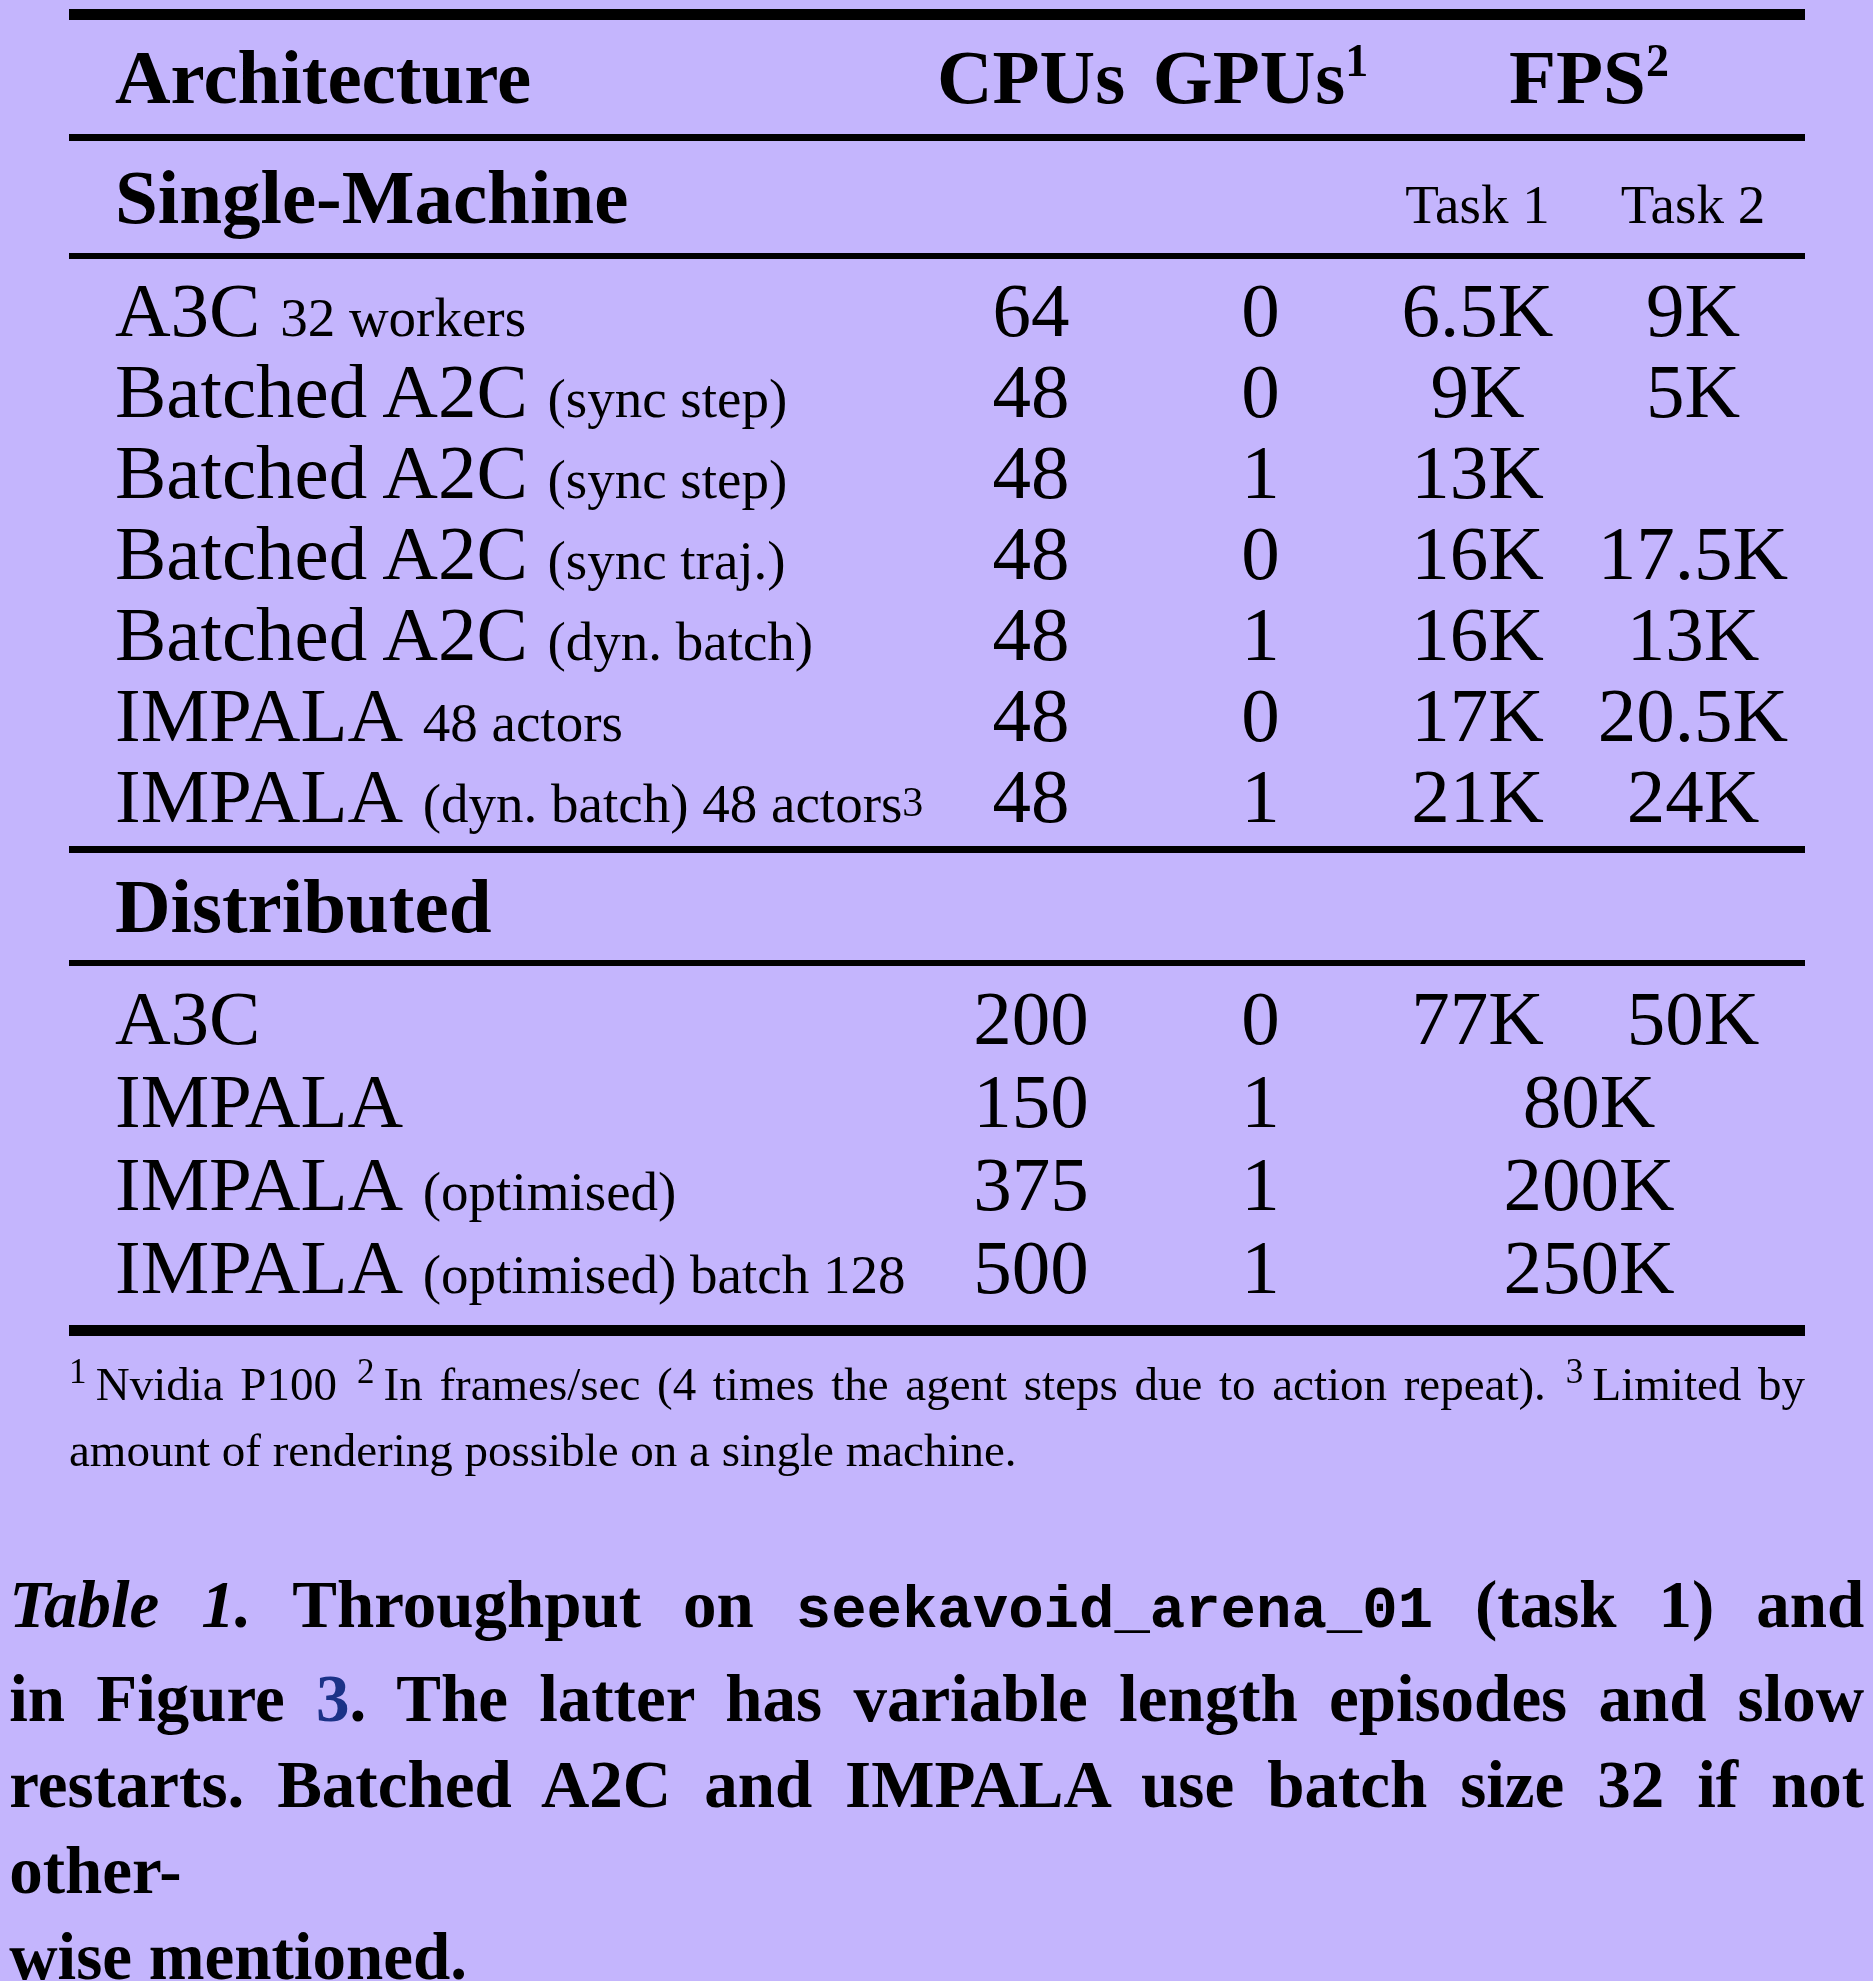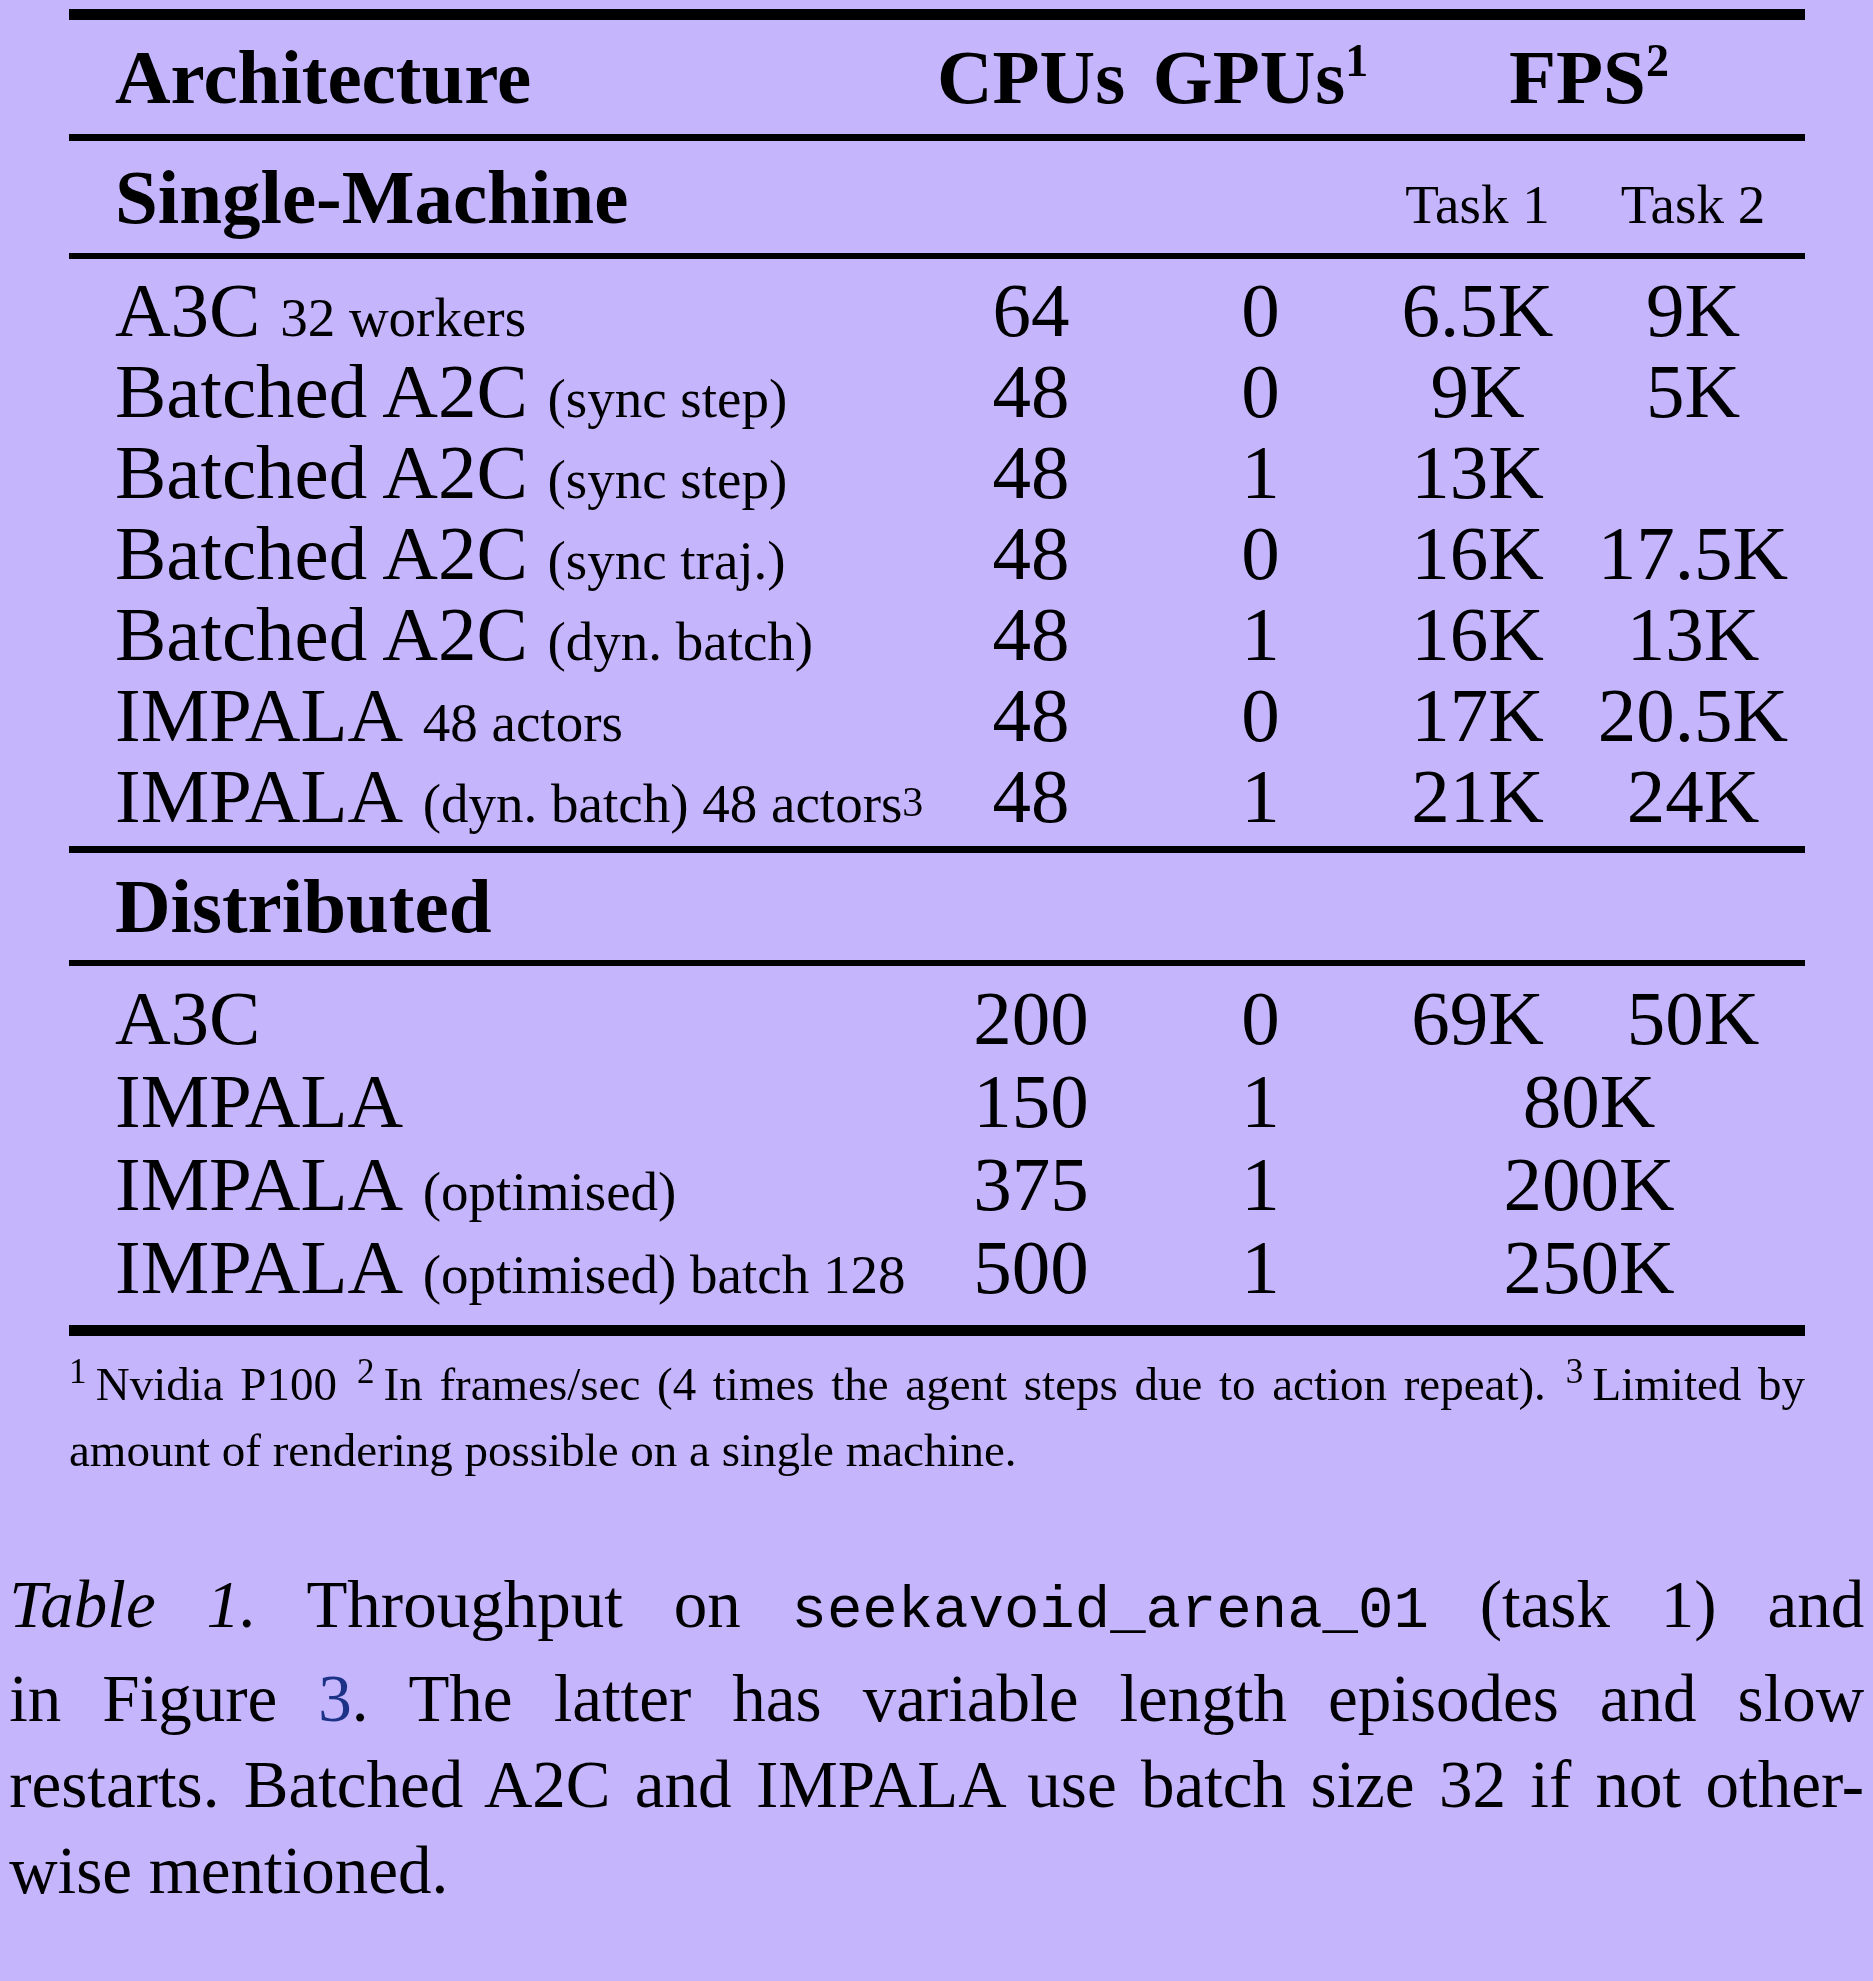--- a/index.html
+++ b/index.html
@@ -91,20 +91,21 @@
     position: absolute;
     left: 9.2px;
     top: 1561px;
     width: 1855px;
     font-size: 67px;
     line-height: 86px;
   }
   .cap-line {
     text-align: justify;
     text-align-last: justify;
+    font-weight: bold;
   }
   .cap-line.last {
     text-align-last: left;
   }
   .cap-italic { font-style: italic; }
   .cap-mono {
     font-family: "Liberation Mono", "DejaVu Sans Mono", monospace;
     font-size: 59px;
   }
   .cap-link { color: #1b3287; cursor: pointer; }
@@ -203,21 +204,21 @@
     </div>
 
     <div class="rule rule-thin"></div>
 
     <div class="block-dist">
 
       <div class="trow drow2">
         <div class="c1"><span class="bigtxt">A3C</span> <span class="smalltxt"></span></div>
         <div class="c2 bigtxt">200</div>
         <div class="c3 bigtxt">0</div>
-        <div class="c4 bigtxt">69K</div>
+        <div class="c4 bigtxt">77K</div>
         <div class="c5 bigtxt">50K</div>
       </div>
 
       <div class="trow drow2">
         <div class="c1"><span class="bigtxt">IMPALA</span> <span class="smalltxt"></span></div>
         <div class="c2 bigtxt">150</div>
         <div class="c3 bigtxt">1</div>
         <div class="c45 bigtxt">80K</div>
       </div>
 

